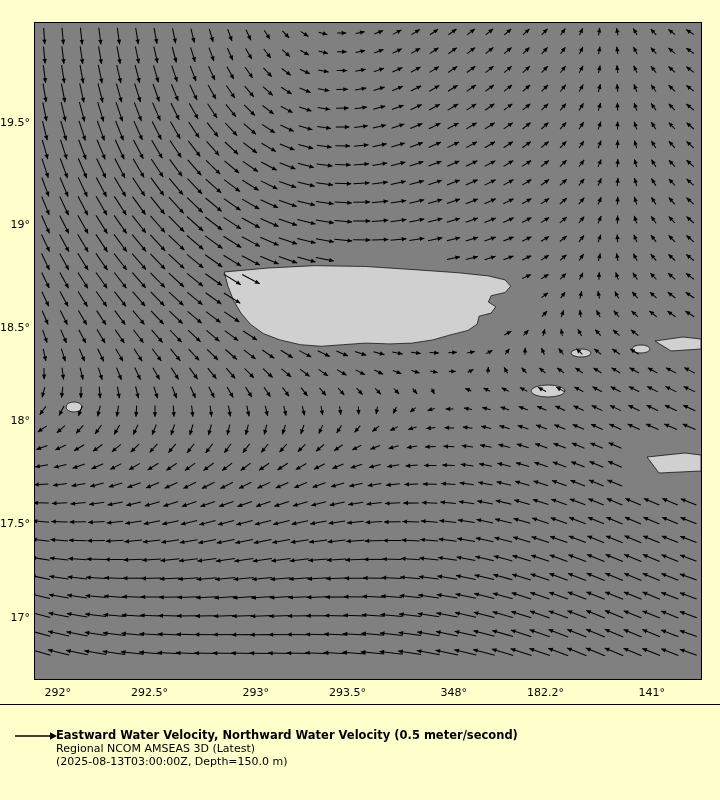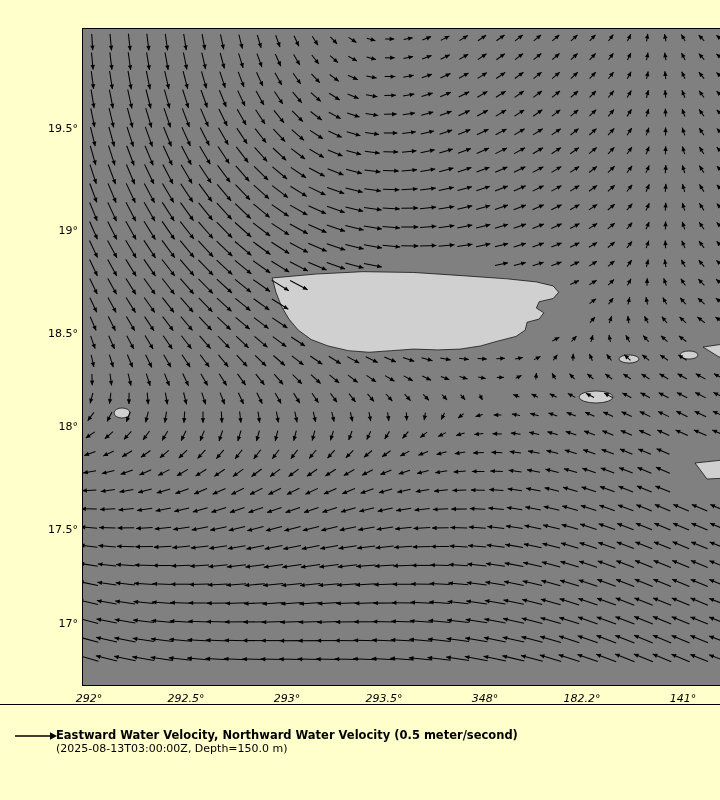--- a/index.html
+++ b/index.html
@@ -16,24 +16,23 @@
   #page {
     position: relative;
     width: 720px;
     height: 800px;
     background: #ffffcc;
   }
   
   #map-wrap {
     position: absolute;
     left: 34px;
-    top: 28px;
+    top: 22px;
     width: 552px;
     height: 658px;
-    margin-left: 48px;
   }
   #map-frame {
     position: absolute;
     left: 0;
     top: 0;
     width: 668px;
     height: 658px;
     border: 1px solid #000;
     box-sizing: border-box;
     background: #808080;
@@ -51,23 +50,22 @@
     font-size: 11px;
     color: #000;
     white-space: nowrap;
   }
   .ytick {
     text-align: right;
     width: 32px;
     left: 0;
   }
   .xtick {
-    text-align: center;
+    text-align: right;
     width: 60px;
-    font-style: italic;
   }
   
   #caption {
     position: absolute;
     left: 8px;
     top: 712px;
     width: 704px;
     height: 78px;
   }
   #legend-arrow {
@@ -2441,17 +2439,18 @@
 
   <div id="divider"></div>
 
   <div id="caption">
     <svg id="legend-arrow" viewBox="0 0 44 12">
       <line x1="1" y1="6" x2="36" y2="6" stroke="#000" stroke-width="1.4"></line>
       <path d="M36,2.2 L43,6 L36,9.8 z" fill="#000"></path>
     </svg>
     <div id="caption-text">
       <div class="cap-title">Eastward Water Velocity, Northward Water Velocity (0.5 meter/second)</div>
+      <div class="cap-line">Regional NCOM AMSEAS 3D (Latest)</div>
       <div class="cap-line">(2025-08-13T03:00:00Z, Depth=150.0 m)</div>
     </div>
   </div>
 
 </div>
 
 </body></html>

